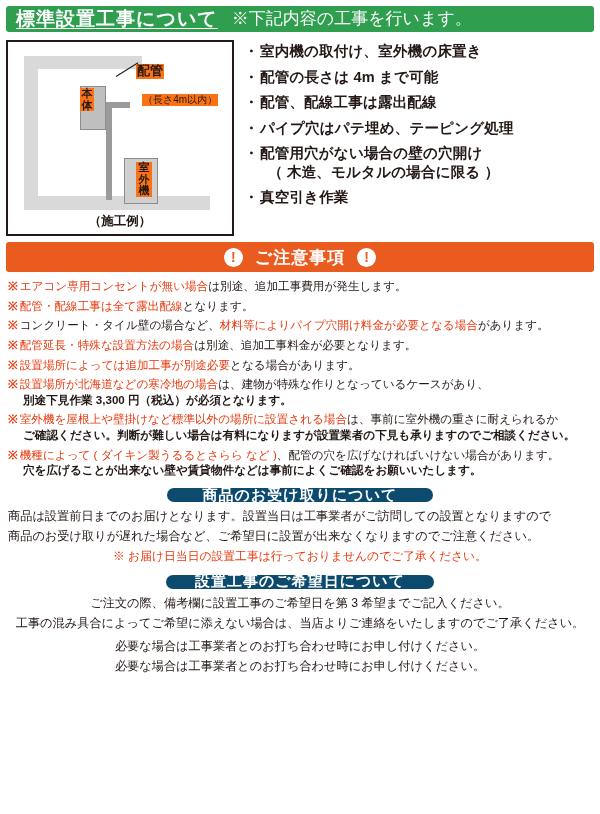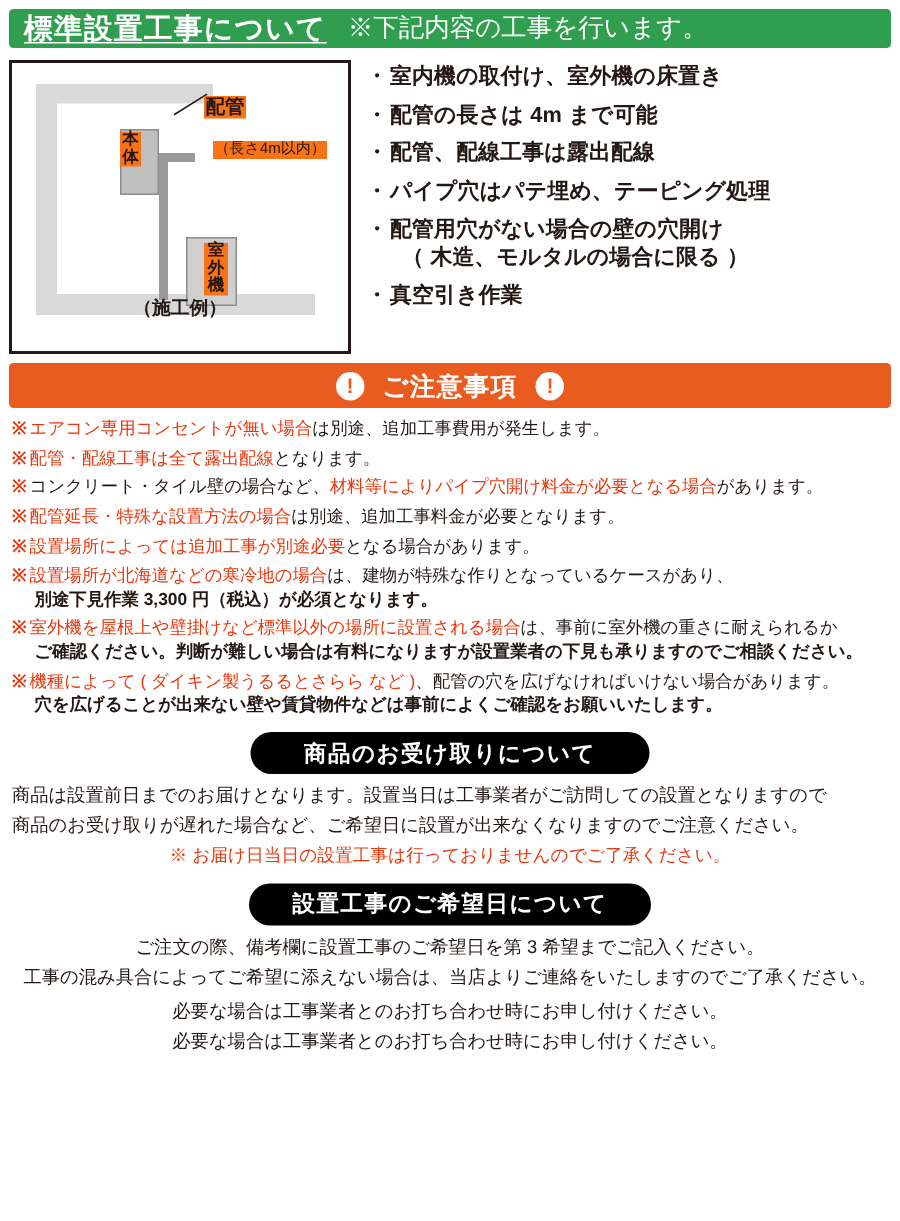--- a/index.html
+++ b/index.html
@@ -92,21 +92,21 @@
   }
   .lbl-pipe { left:128px; top:22px; font-size:13px; }
   .lbl-pipe-sub { left:114px; top:52px; font-size:10px; font-weight:normal;margin-left:20px; }
   .lbl-honati { left:72px; top:46px; font-size:11px; width:14px; text-align:center; line-height:1.05; }
   .lbl-outer { left:128px; top:120px; width:16px; font-size:11px; text-align:center; line-height:1.05; }
   .d-leader {
     position:absolute; left:108px; top:34px; width:26px; height:1px;
     background:#231815; transform:rotate(-32deg); transform-origin:left center;
   }
   .d-caption {
-    position:absolute; left:0; right:0; bottom:20px;
+    position:absolute; left:0; right:0; bottom:4px;
     text-align:center; font-size:12.5px; font-weight:bold;
   }
 
   
   .bullets {
     flex:1 1 auto;
     padding-left:12px;
     padding-top:2px;
   }
   .bullets li {
@@ -157,23 +157,23 @@
     margin-bottom:4px;
     color:#231815;
   }
   .note .star { color:#e8380d; font-weight:bold; margin-right:2px; }
   .note .red { color:#e8380d; }
   .note .cont { display:block; padding-left:15px;font-weight:bold; }
 
   
   .sec-bar {
     margin:10px auto 0 auto;
-    background:#000000;
+    background:#0c4a6e;
     border-radius:14px;
-    height:28px;
+    height:14px;
     display:flex; align-items:center; justify-content:center;
     color:#ffffff; font-size:15px; font-weight:bold; letter-spacing:1px;
   }
   .w1 { width:266px; }
   .w2 { width:268px; }
   .w3 { width:250px; }
 
   .sec-body { margin:6px 8px 0 8px; text-align:center; }
   .sec-body p {
     margin:0 0 3px 0;

